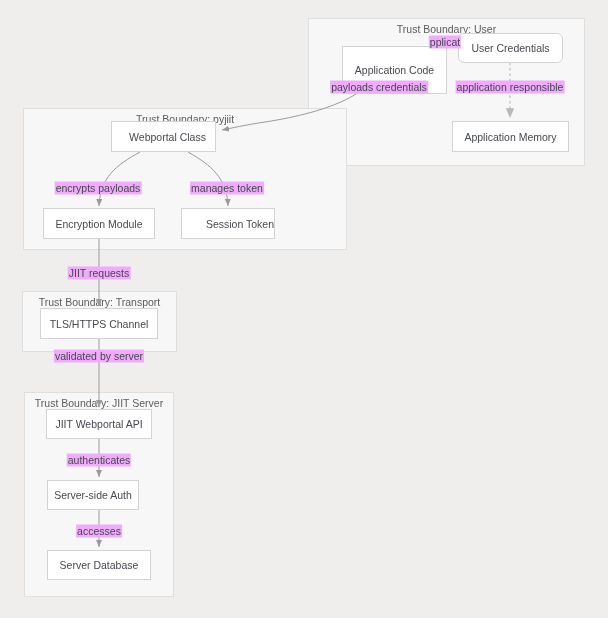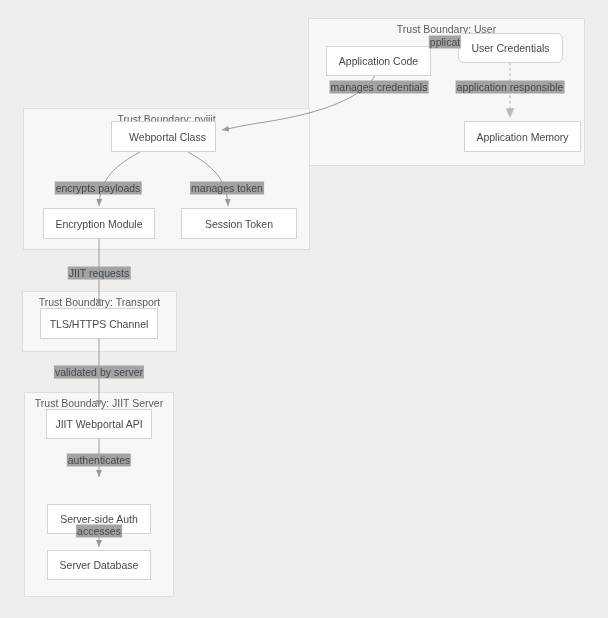--- a/index.html
+++ b/index.html
@@ -34,39 +34,39 @@
     box-sizing:border-box;
     display:flex;
     align-items:center;
     justify-content:center;
     font-size:10.5px;
     color:#45484d;
     white-space:nowrap;
   }
   .edge-label{
     position:absolute;
-    background:#a3a3a3;
+    background:#f0abfc;
     font-size:10.5px;
     color:#45484d;
     white-space:nowrap;
     padding:0 1px;
     line-height:13px;
     transform:translate(-50%,-50%);
   }
 </style>
 </head>
 <body>
 
 <div id="canvas">
 
   <div class="boundary" style="left:308px;top:18px;width:277px;height:148px;">
     <div class="boundary-title">Trust Boundary: User</div>
   </div>
 
-  <div class="boundary" style="left:23px;top:108px;width:287px;height:142px;">
+  <div class="boundary" style="left:23px;top:108px;width:324px;height:142px;">
     <div class="boundary-title">Trust Boundary: pyjiit</div>
   </div>
 
   <div class="boundary" style="left:22px;top:291px;width:155px;height:61px;">
     <div class="boundary-title">Trust Boundary: Transport</div>
   </div>
 
   <div class="boundary" style="left:24px;top:392px;width:150px;height:205px;">
     <div class="boundary-title">Trust Boundary: JIIT Server</div>
   </div>
@@ -91,71 +91,71 @@
 
     <path d="M99,239 L99,306" fill="none" stroke="#9a9a9a" stroke-width="1" marker-end="url(#arrow)"></path>
 
     <path d="M99,339 L99,407" fill="none" stroke="#9a9a9a" stroke-width="1" marker-end="url(#arrow)"></path>
 
     <path d="M99,439 L99,477" fill="none" stroke="#9a9a9a" stroke-width="1" marker-end="url(#arrow)"></path>
 
     <path d="M99,510 L99,547" fill="none" stroke="#9a9a9a" stroke-width="1" marker-end="url(#arrow)"></path>
   </svg>
 
-  <div class="node" style="left:326px;top:33px;width:105px;height:30px;margin-top:13px;">
+  <div class="node" style="left:342px;top:33px;width:105px;height:48px;margin-top:13px;">
     <span>Application Code</span>
   </div>
 
   <div class="node" style="left:458px;top:33px;width:105px;height:30px;border-radius:6px;">
     <span>User Credentials</span>
   </div>
 
-  <div class="node" style="left:452px;top:121px;width:117px;height:31px;margin-left:12px;">
+  <div class="node" style="left:452px;top:121px;width:117px;height:31px;">
     <span>Application Memory</span>
   </div>
 
   <div class="node" style="left:111px;top:121px;width:105px;height:31px;padding-left:8px;">
     <span>Webportal Class</span>
   </div>
 
   <div class="node" style="left:43px;top:208px;width:112px;height:31px;">
     <span>Encryption Module</span>
   </div>
 
-  <div class="node" style="left:181px;top:208px;width:116px;height:31px;">
+  <div class="node" style="left:181px;top:208px;width:94px;height:31px;justify-content:flex-end;">
     <span>Session Token</span>
   </div>
 
   <div class="node" style="left:40px;top:308px;width:118px;height:31px;">
     <span>TLS/HTTPS Channel</span>
   </div>
 
   <div class="node" style="left:46px;top:409px;width:106px;height:30px;">
     <span>JIIT Webportal API</span>
   </div>
 
-  <div class="node" style="left:47px;top:504px;width:104px;height:30px;">
+  <div class="node" style="left:47px;top:480px;width:92px;height:30px;">
     <span>Server-side Auth</span>
   </div>
 
   <div class="node" style="left:47px;top:550px;width:104px;height:30px;">
     <span>Server Database</span>
   </div>
 
-  <div class="edge-label" style="left:379px;top:87px;">manages credentials</div>
+  <div class="edge-label" style="left:379px;top:87px;">payloads credentials</div>
 
   <div class="edge-label" style="left:445px;top:42px;">pplicat</div>
 
   <div class="edge-label" style="left:510px;top:87px;">application responsible</div>
 
   <div class="edge-label" style="left:98px;top:188px;">encrypts payloads</div>
 
   <div class="edge-label" style="left:227px;top:188px;">manages token</div>
 
   <div class="edge-label" style="left:99px;top:273px;">JIIT requests</div>
 
-  <div class="edge-label" style="left:99px;top:372px;">validated by server</div>
+  <div class="edge-label" style="left:99px;top:356px;">validated by server</div>
 
   <div class="edge-label" style="left:99px;top:460px;">authenticates</div>
 
   <div class="edge-label" style="left:99px;top:531px;">accesses</div>
 
 </div>
 
 </body></html>

